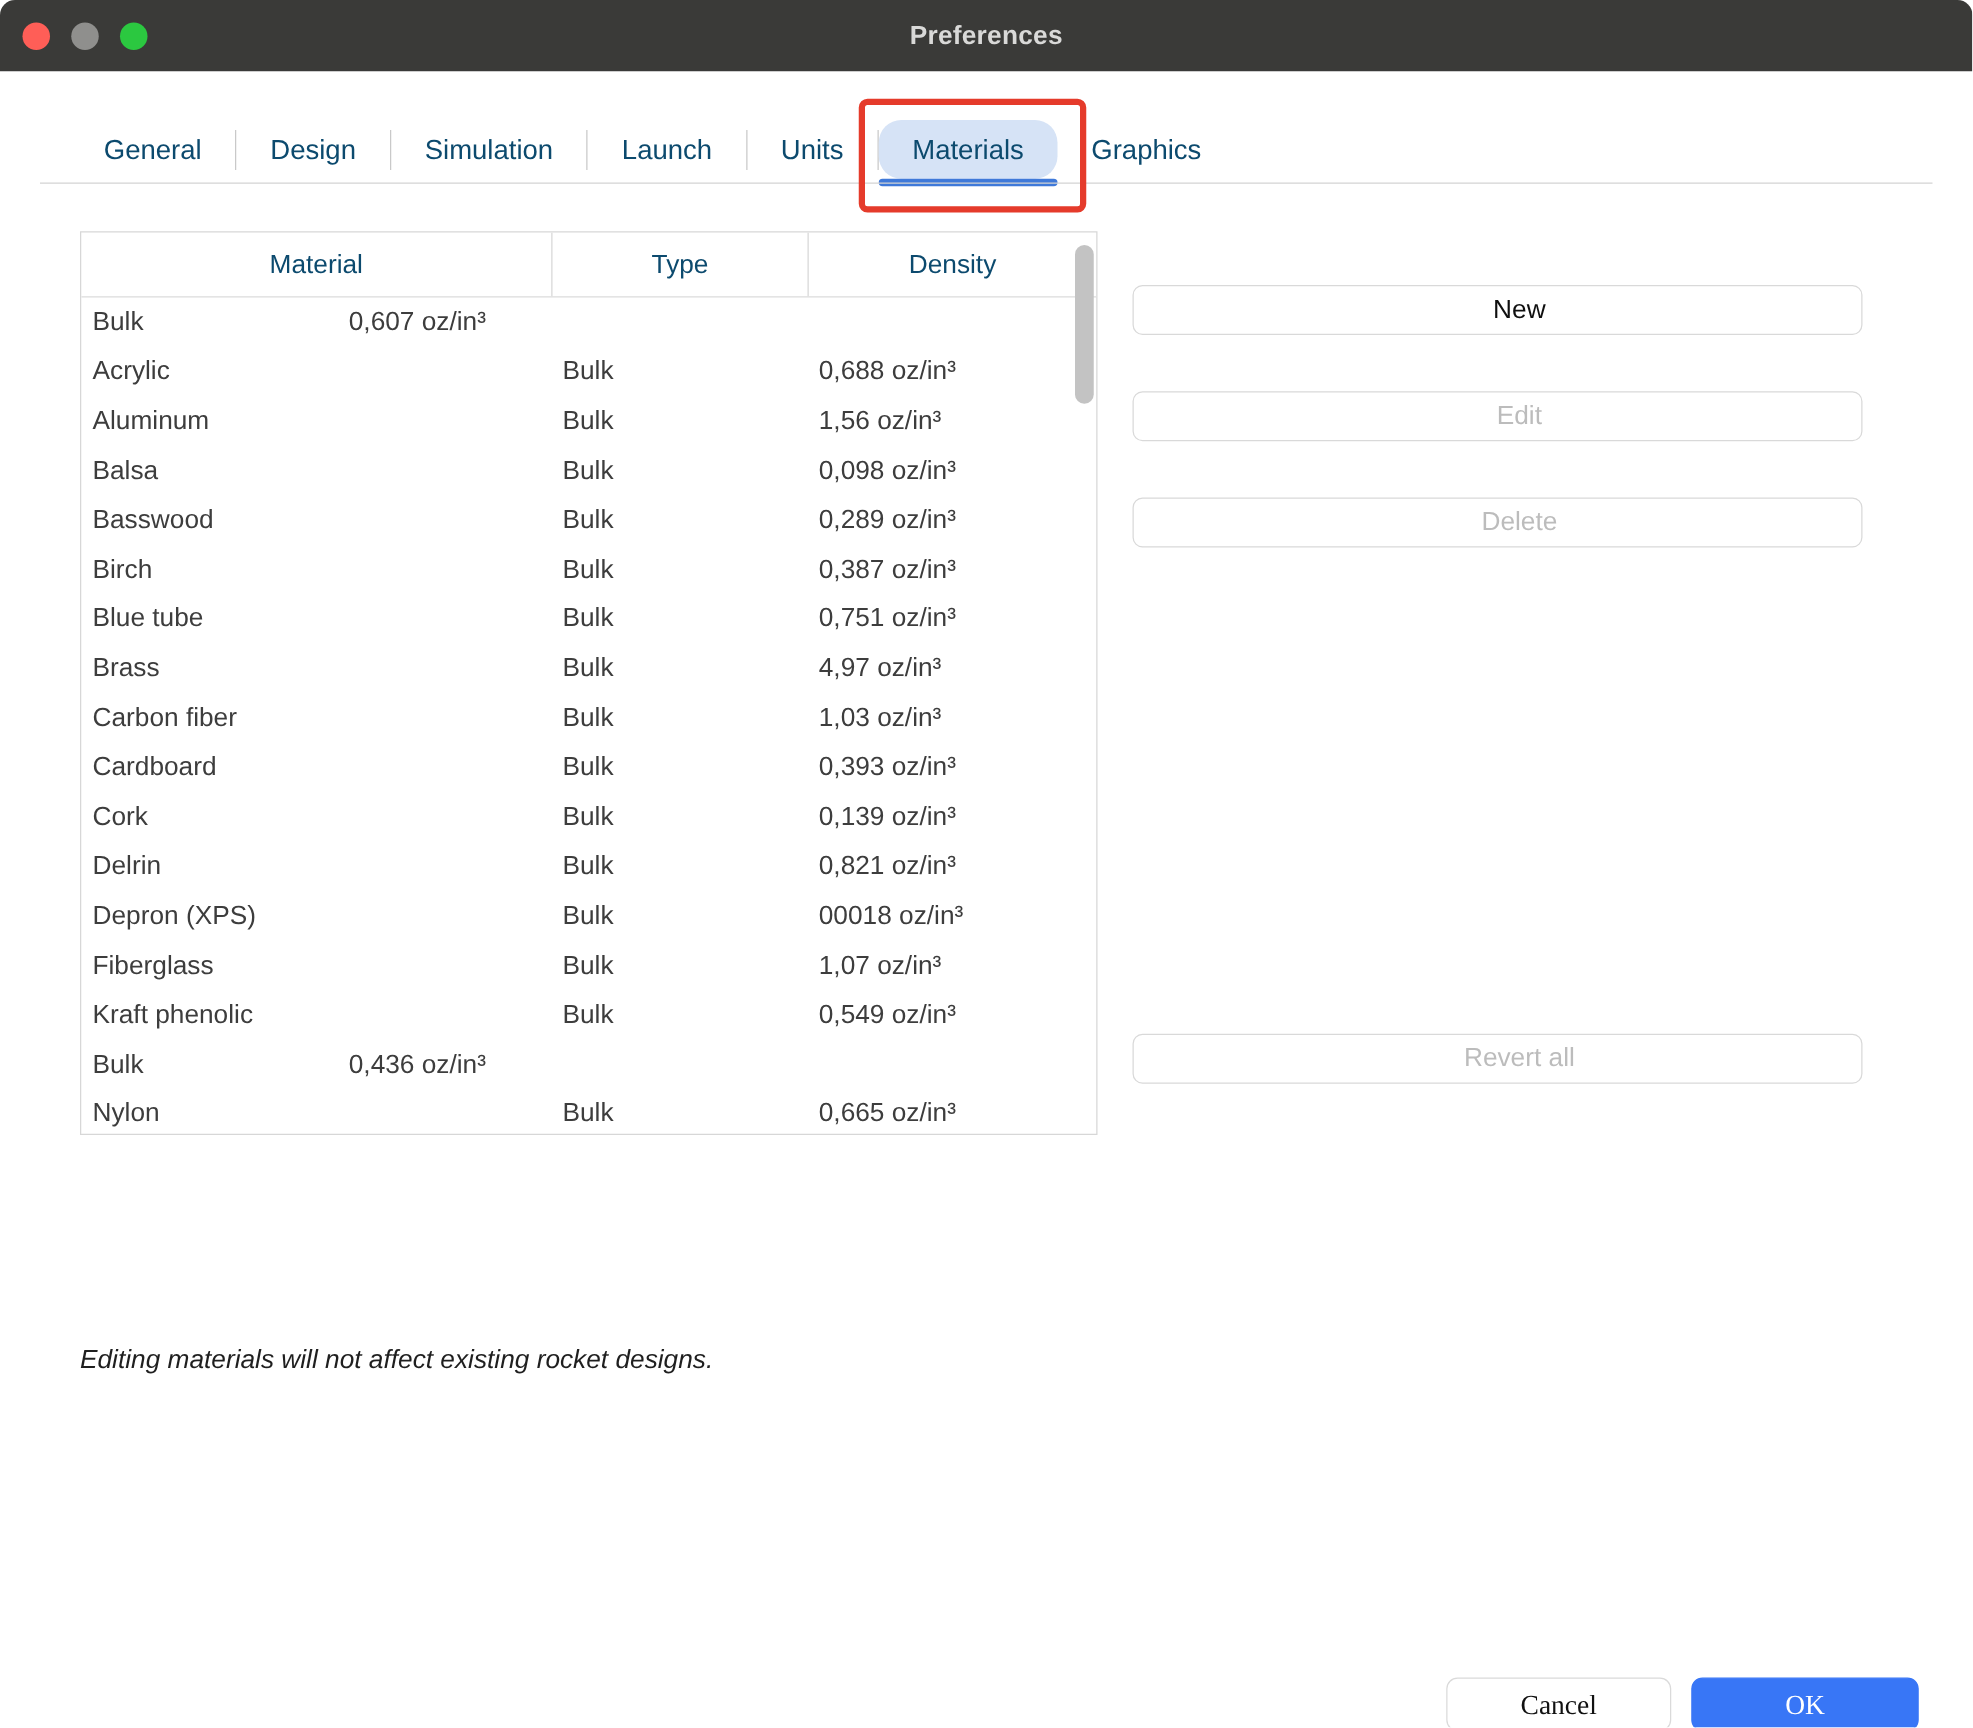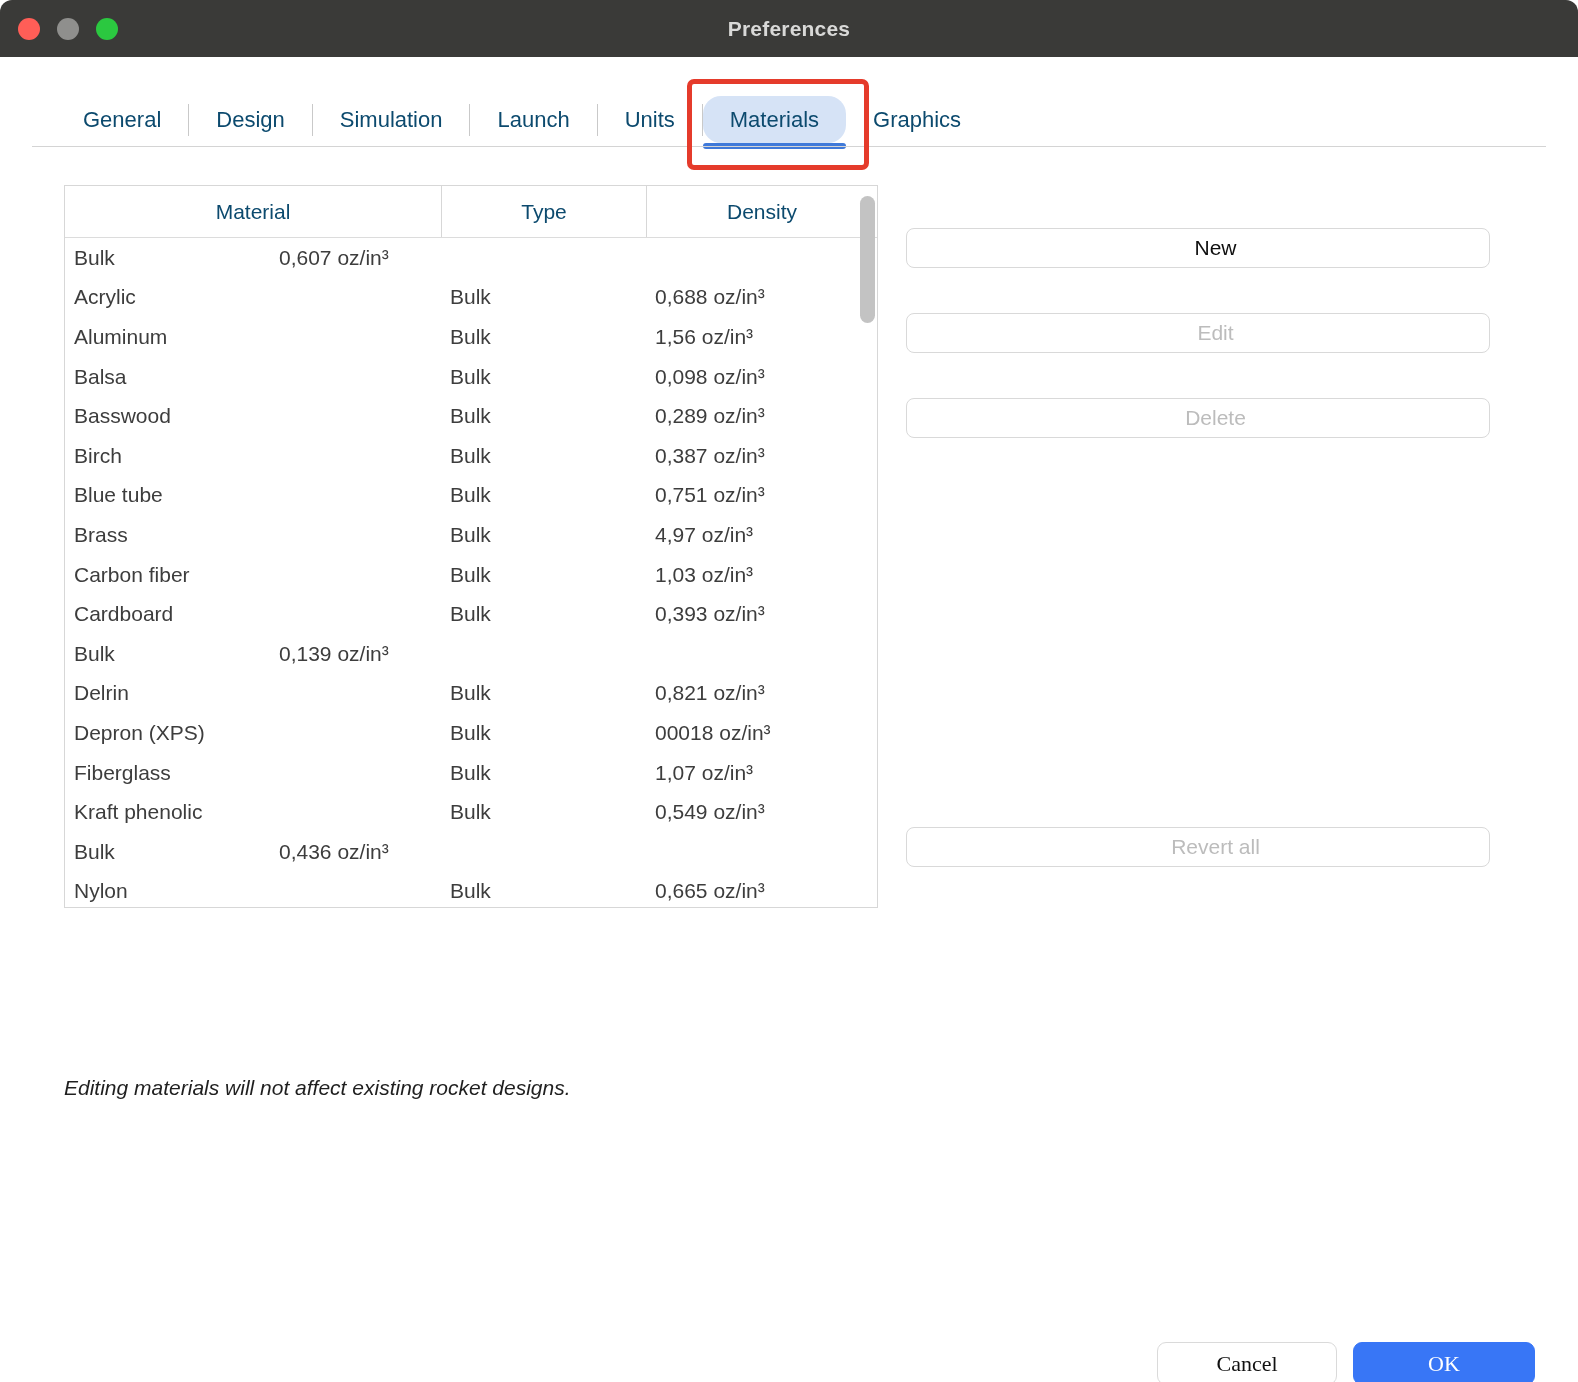--- a/index.html
+++ b/index.html
@@ -219,20 +219,21 @@
           <div class="td col-density">1,03 oz/in³</div>
         </div>
 
         <div class="trow">
           <div class="td col-material">Cardboard</div>
           <div class="td col-type">Bulk</div>
           <div class="td col-density">0,393 oz/in³</div>
         </div>
 
         <div class="trow">
+          <div class="td col-material">Cork</div>
           <div class="td col-type">Bulk</div>
           <div class="td col-density">0,139 oz/in³</div>
         </div>
 
         <div class="trow">
           <div class="td col-material">Delrin</div>
           <div class="td col-type">Bulk</div>
           <div class="td col-density">0,821 oz/in³</div>
         </div>
 

